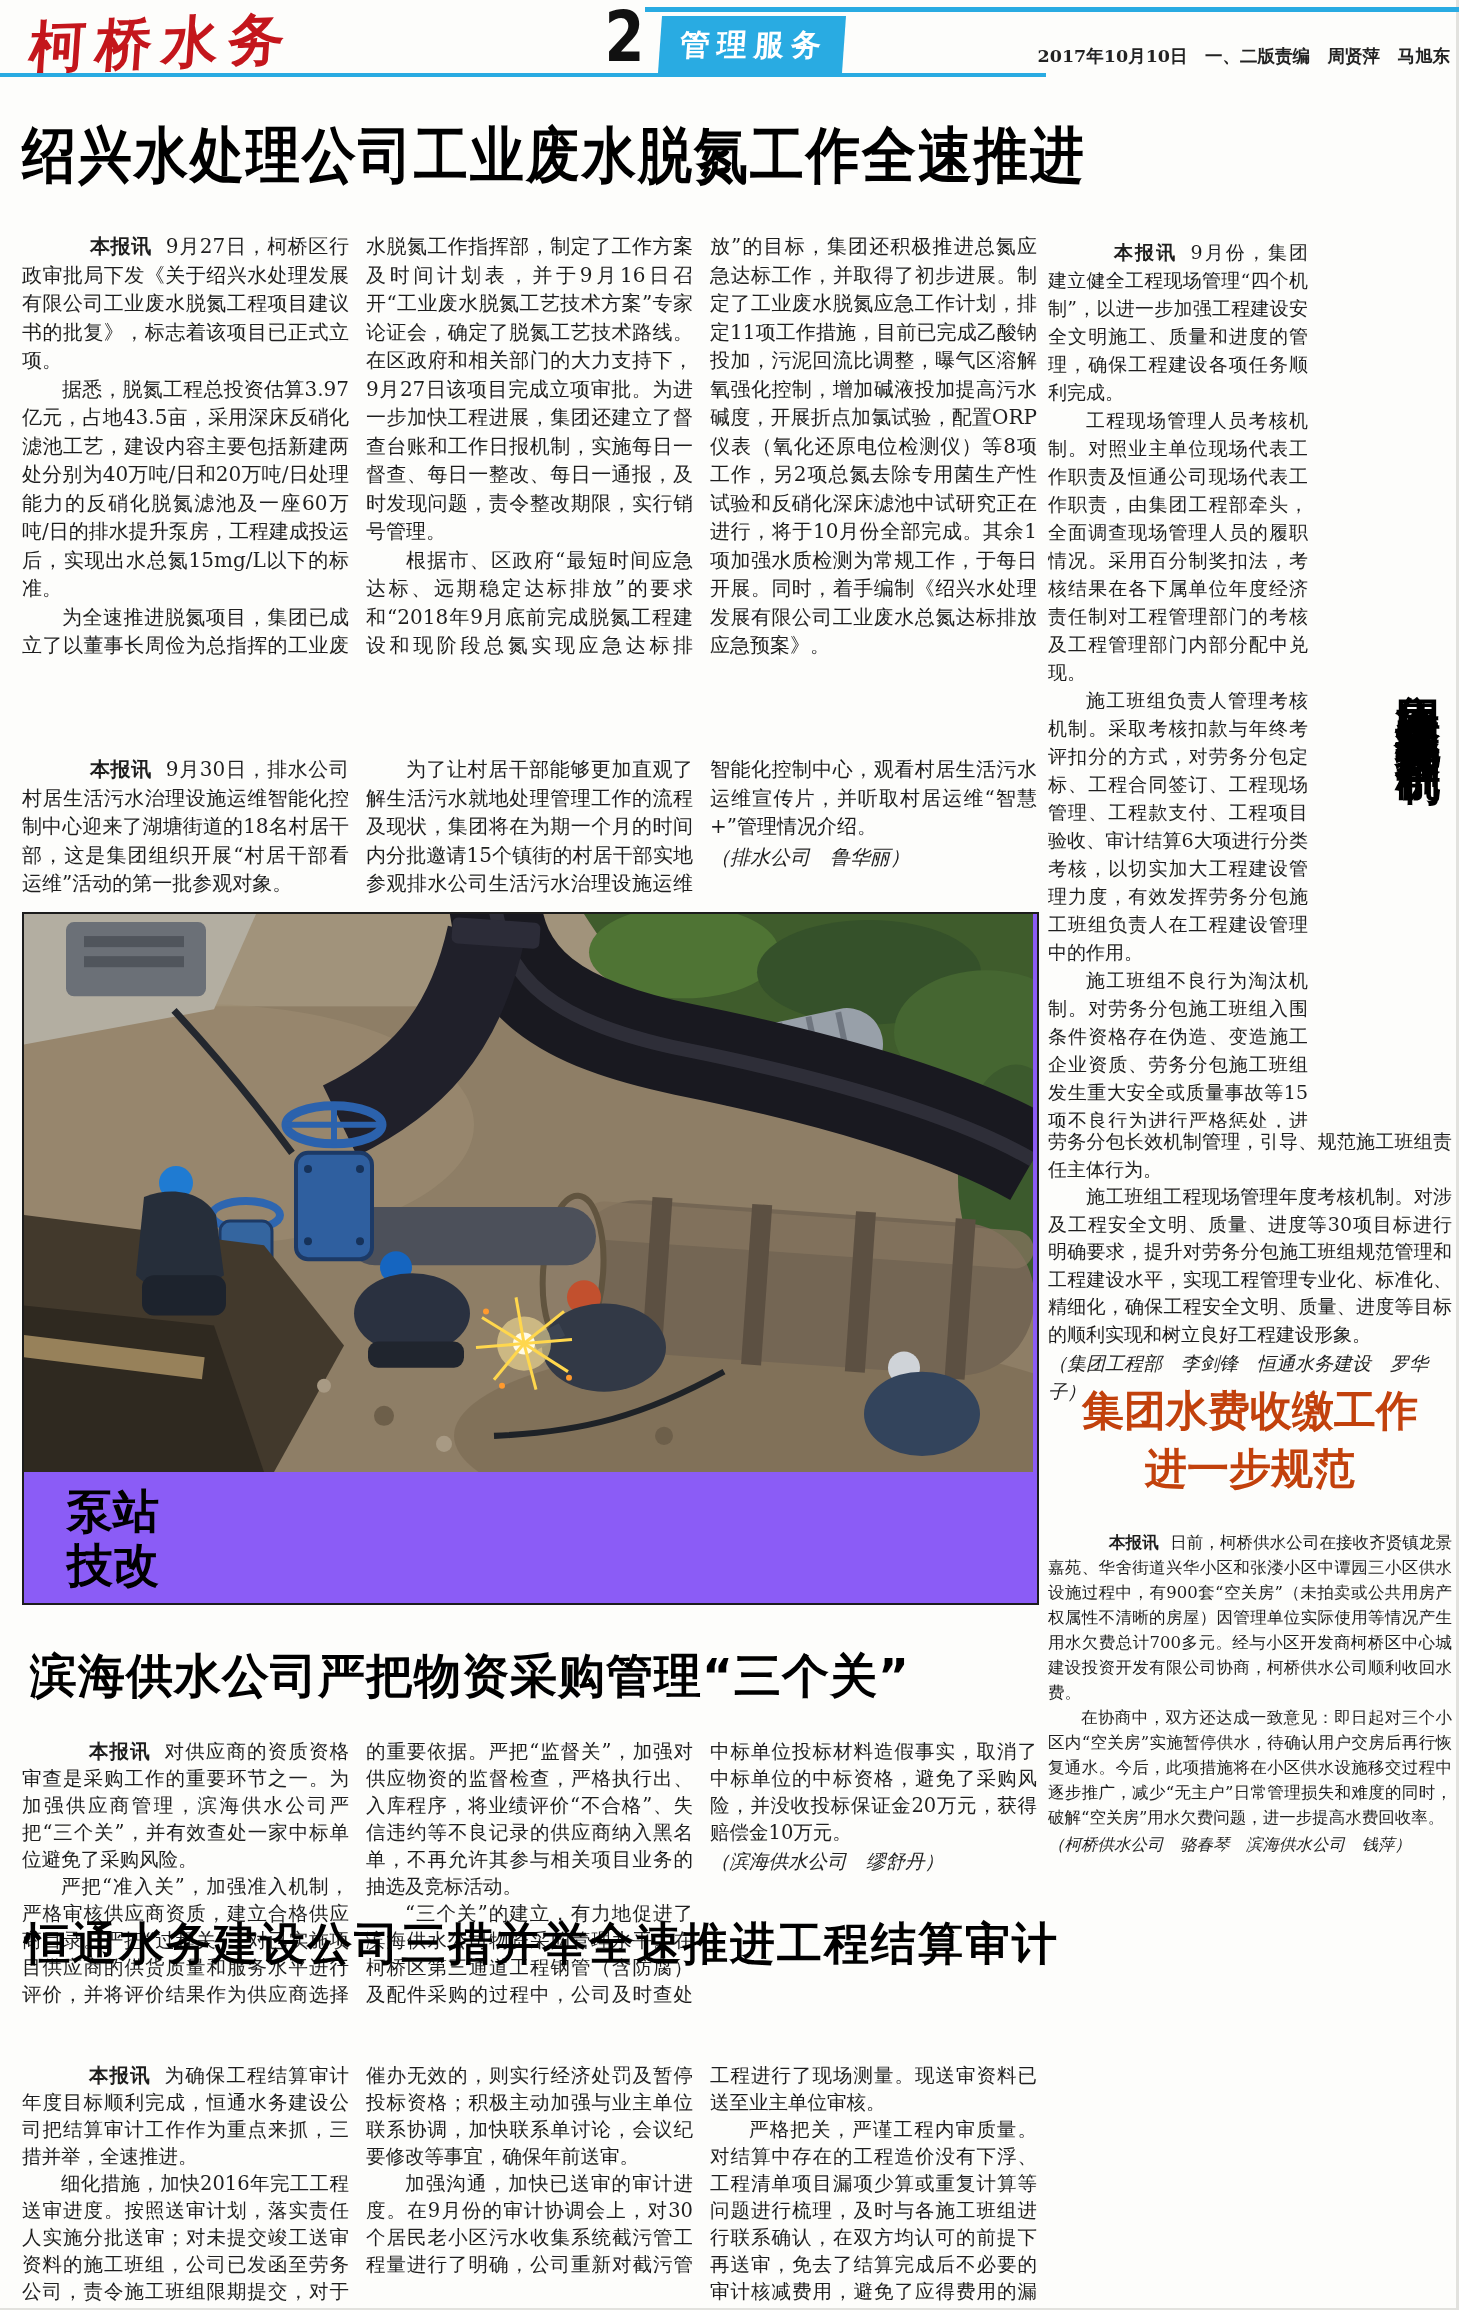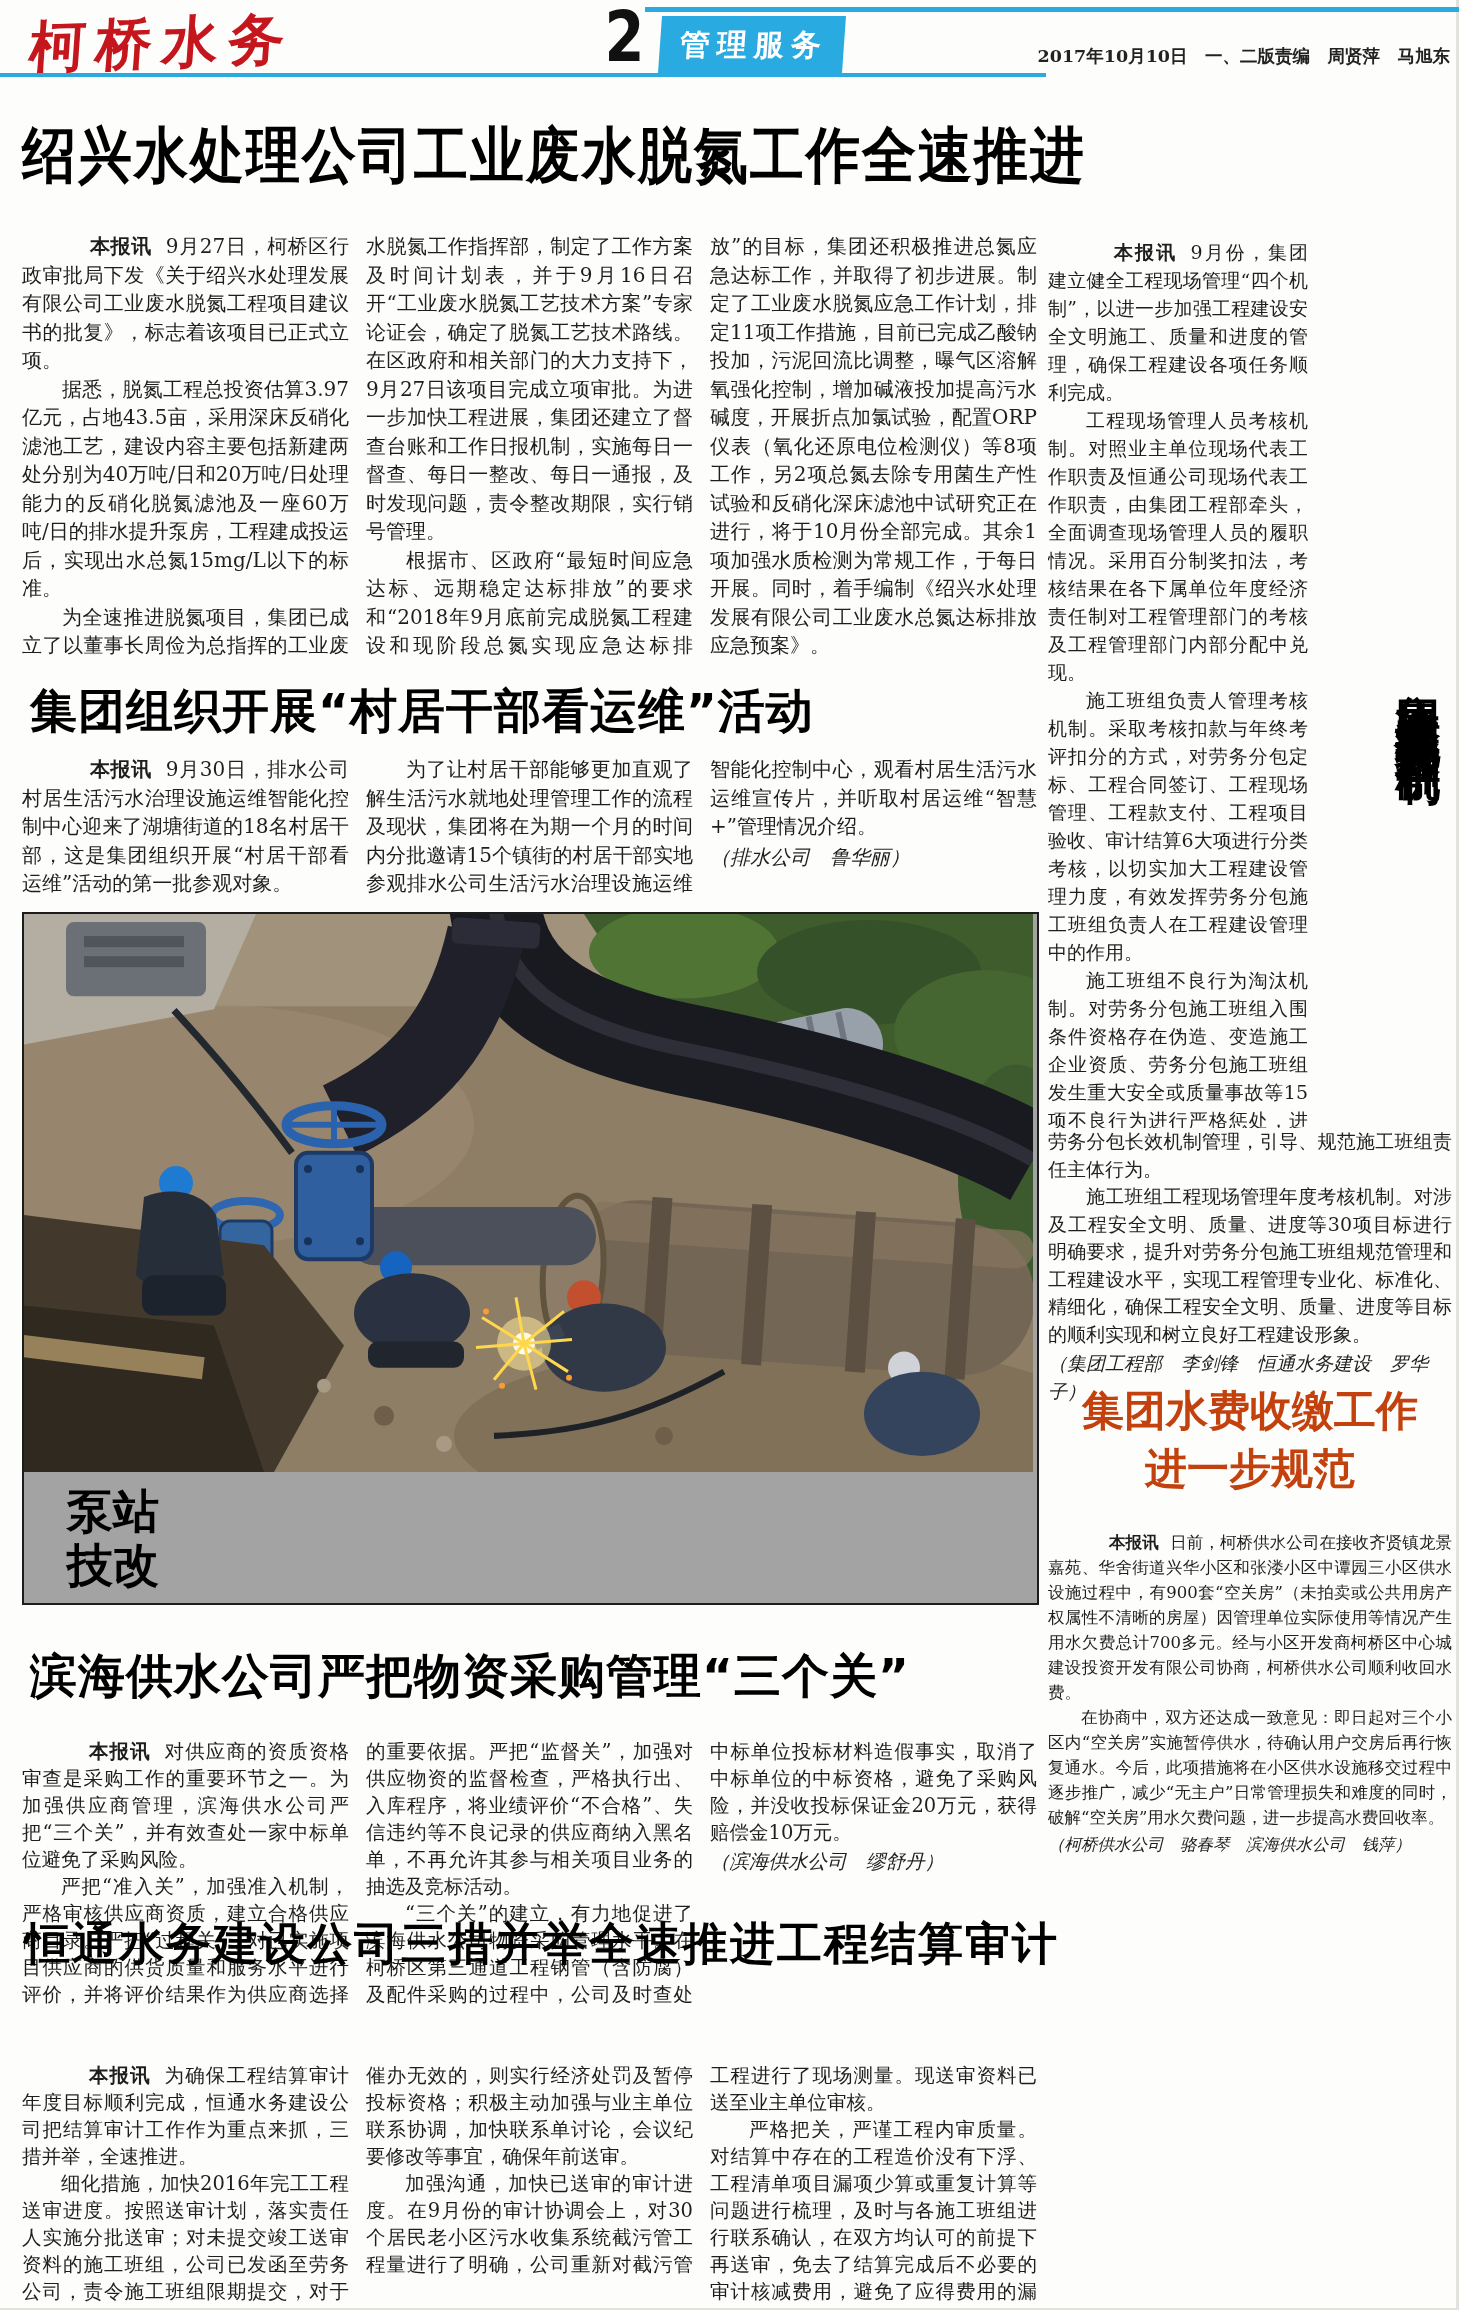--- a/index.html
+++ b/index.html
@@ -31,21 +31,21 @@
   .a1{top:232px;height:442px;}
   .a2{top:755px;height:152px;}
   .a3{top:1738px;height:275px;font-size:19.5px;line-height:27px;}
   .a4{top:2062px;height:248px;font-size:19.5px;line-height:27px;}
   p{margin:0;}
   .ind{text-indent:2em;}
   .lead{font-family:"DejaVu Sans","Liberation Sans",sans-serif;font-weight:bold;margin-right:.7em;margin-left:28px;}
   .attr{text-align:left;padding-right:1.1em;font-style:italic;margin-top:2px;}
   
   .photo-box{position:absolute;left:22px;top:912px;width:1013px;margin:0;border:2px solid #1c1c1c;
-             background:#a3a3a3;}
+             background:#8b5cf6;}
   .photo{width:100%;height:558px;display:block;line-height:0;}
   .photo svg{display:block;}
   .cap{display:flex;align-items:center;gap:18px;padding:12px 16px 10px 14px;}
   .cap-label{width:150px;flex:0 0 150px;text-align:center;font-family:"DejaVu Sans","Liberation Sans",sans-serif;
              font-weight:900;font-size:46px;line-height:1.18;color:#000;}
   .cap-text{flex:1;font-size:19.5px;line-height:28px;text-align:justify;font-style:italic;color:#222;}
   .cap-text .attr{margin-top:0;}
   
   .r1{position:absolute;left:1048px;top:238px;width:404px;display:flex;}
   .r1-narrow{width:260px;flex:0 0 260px;height:890px;overflow:hidden;text-align:justify;
@@ -77,21 +77,20 @@
 
   <h1 class="hl hl1">绍兴水处理公司工业废水脱氮工作全速推进</h1>
   <section class="body3 a1">
     <p class="ind"><b class="lead">本报讯</b><span>9月27日，柯桥区行政审批局下发《关于绍兴水处理发展有限公司工业废水脱氮工程项目建议书的批复》，标志着该项目已正式立项。</span></p>
     <p class="ind">据悉，脱氮工程总投资估算3.97亿元，占地43.5亩，采用深床反硝化滤池工艺，建设内容主要包括新建两处分别为40万吨/日和20万吨/日处理能力的反硝化脱氮滤池及一座60万吨/日的排水提升泵房，工程建成投运后，实现出水总氮15mg/L以下的标准。</p>
     <p class="ind">为全速推进脱氮项目，集团已成立了以董事长周俭为总指挥的工业废水脱氮工作指挥部，制定了工作方案及时间计划表，并于9月16日召开“工业废水脱氮工艺技术方案”专家论证会，确定了脱氮工艺技术路线。在区政府和相关部门的大力支持下，9月27日该项目完成立项审批。为进一步加快工程进展，集团还建立了督查台账和工作日报机制，实施每日一督查、每日一整改、每日一通报，及时发现问题，责令整改期限，实行销号管理。</p>
     <p class="ind">根据市、区政府“最短时间应急达标、远期稳定达标排放”的要求和“2018年9月底前完成脱氮工程建设和现阶段总氮实现应急达标排放”的目标，集团还积极推进总氮应急达标工作，并取得了初步进展。制定了工业废水脱氮应急工作计划，排定11项工作措施，目前已完成乙酸钠投加，污泥回流比调整，曝气区溶解氧强化控制，增加碱液投加提高污水碱度，开展折点加氯试验，配置ORP仪表（氧化还原电位检测仪）等8项工作，另2项总氮去除专用菌生产性试验和反硝化深床滤池中试研究正在进行，将于10月份全部完成。其余1项加强水质检测为常规工作，于每日开展。同时，着手编制《绍兴水处理发展有限公司工业废水总氮达标排放应急预案》。</p>
 
   </section>
 
-  <h2 class="hl hl2">集团组织开展“村居干部看运维”活动</h2>
   <section class="body3 a2">
     <p class="ind"><b class="lead">本报讯</b><span>9月30日，排水公司村居生活污水治理设施运维智能化控制中心迎来了湖塘街道的18名村居干部，这是集团组织开展“村居干部看运维”活动的第一批参观对象。</span></p>
     <p class="ind">为了让村居干部能够更加直观了解生活污水就地处理管理工作的流程及现状，集团将在为期一个月的时间内分批邀请15个镇街的村居干部实地参观排水公司生活污水治理设施运维智能化控制中心，观看村居生活污水运维宣传片，并听取村居运维“智慧+”管理情况介绍。</p>
     <p class="attr">（排水公司　鲁华丽）</p>
   </section>
 
   <figure class="photo-box">
     <div class="photo">
       <svg viewBox="0 0 1009 556" width="1009" height="558" preserveAspectRatio="none">
         <rect width="1009" height="556" fill="#8e7e66"></rect>

